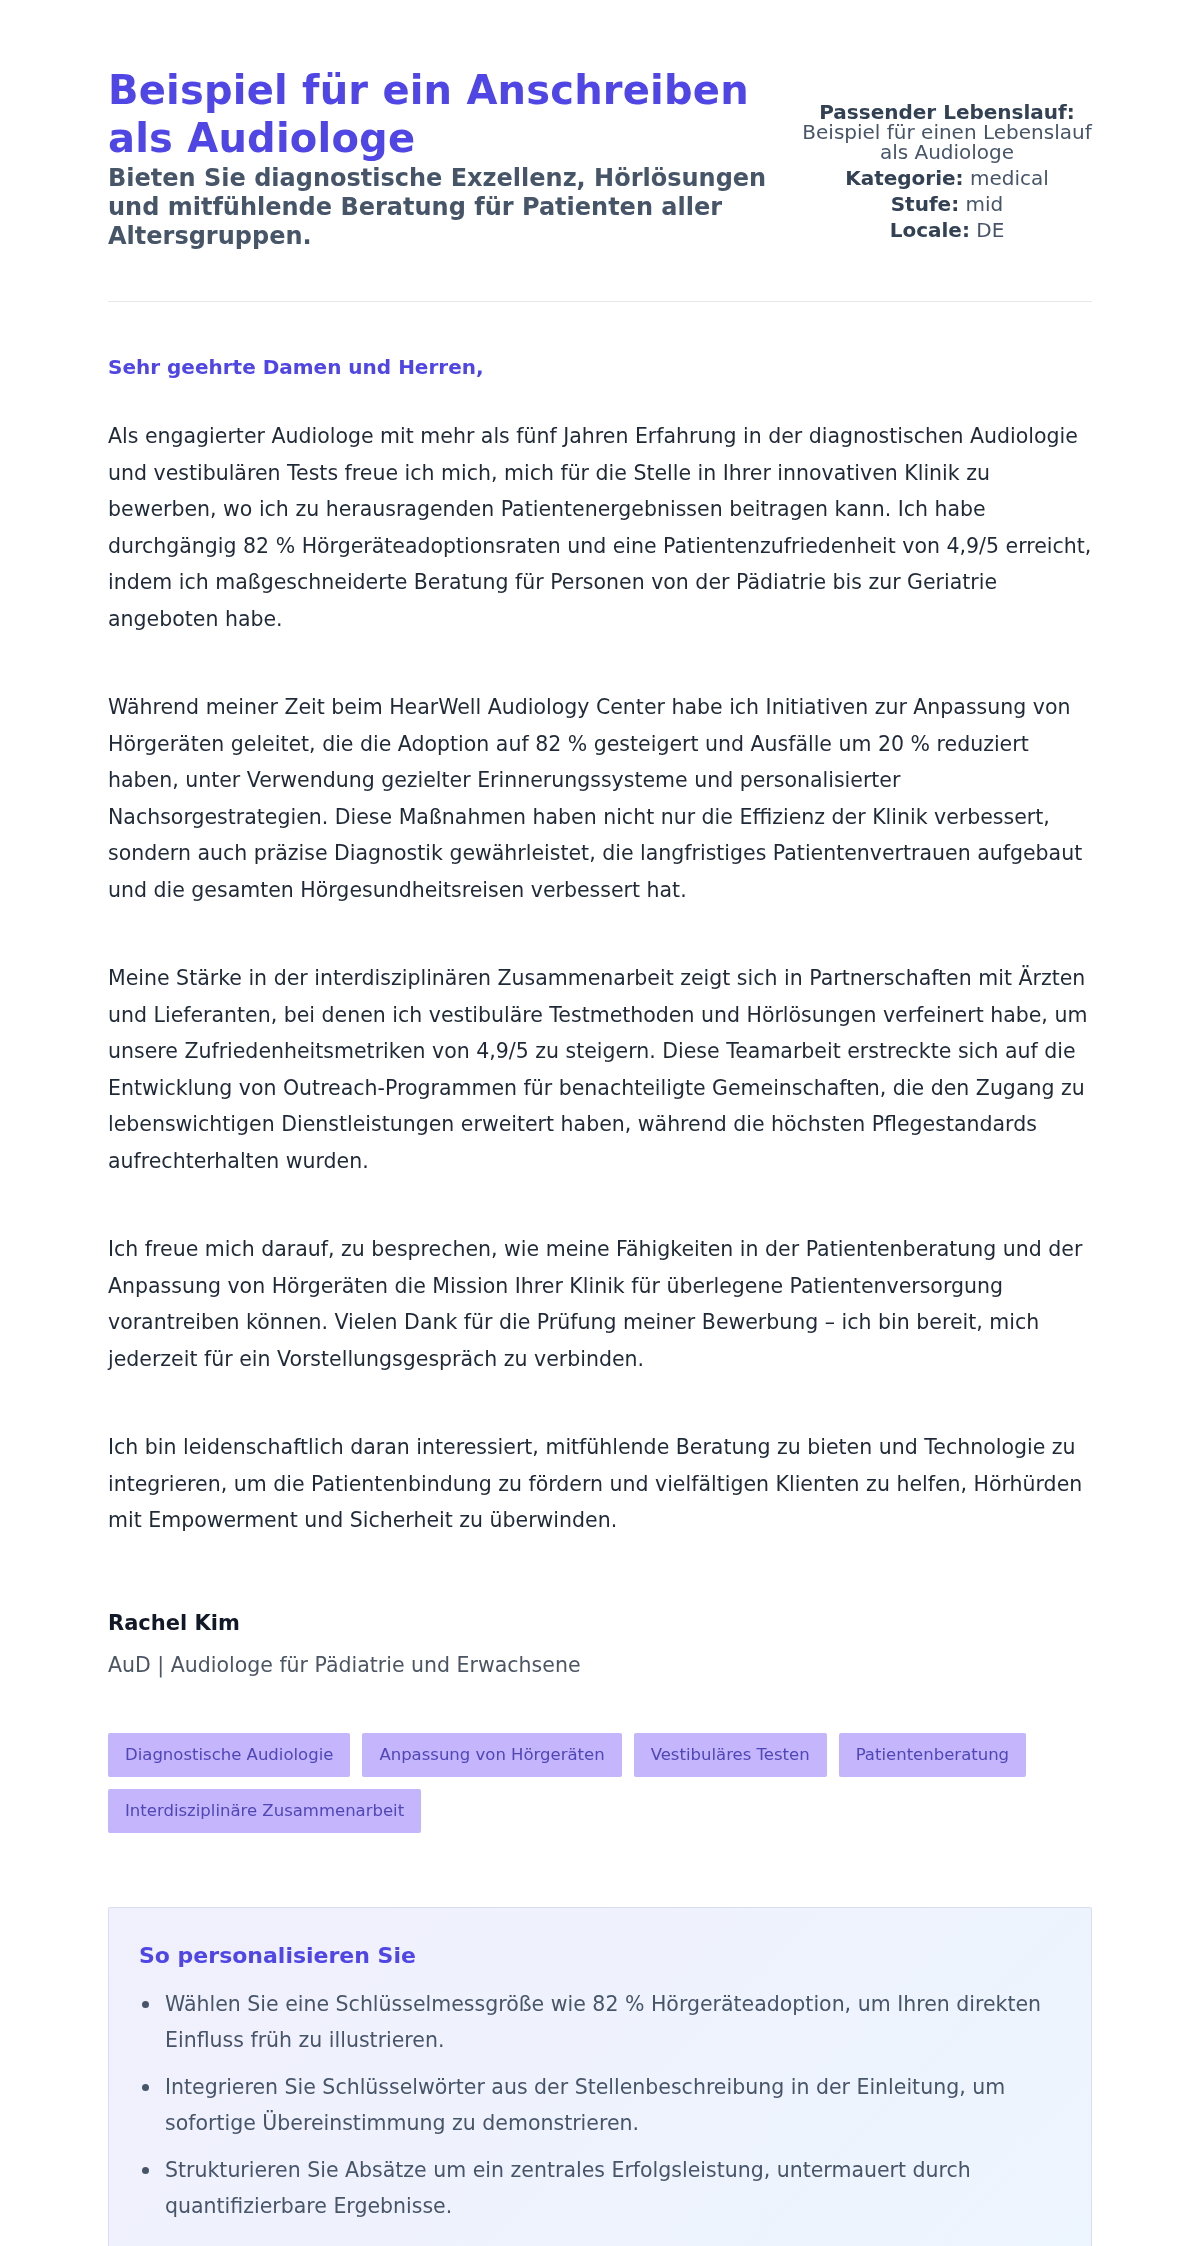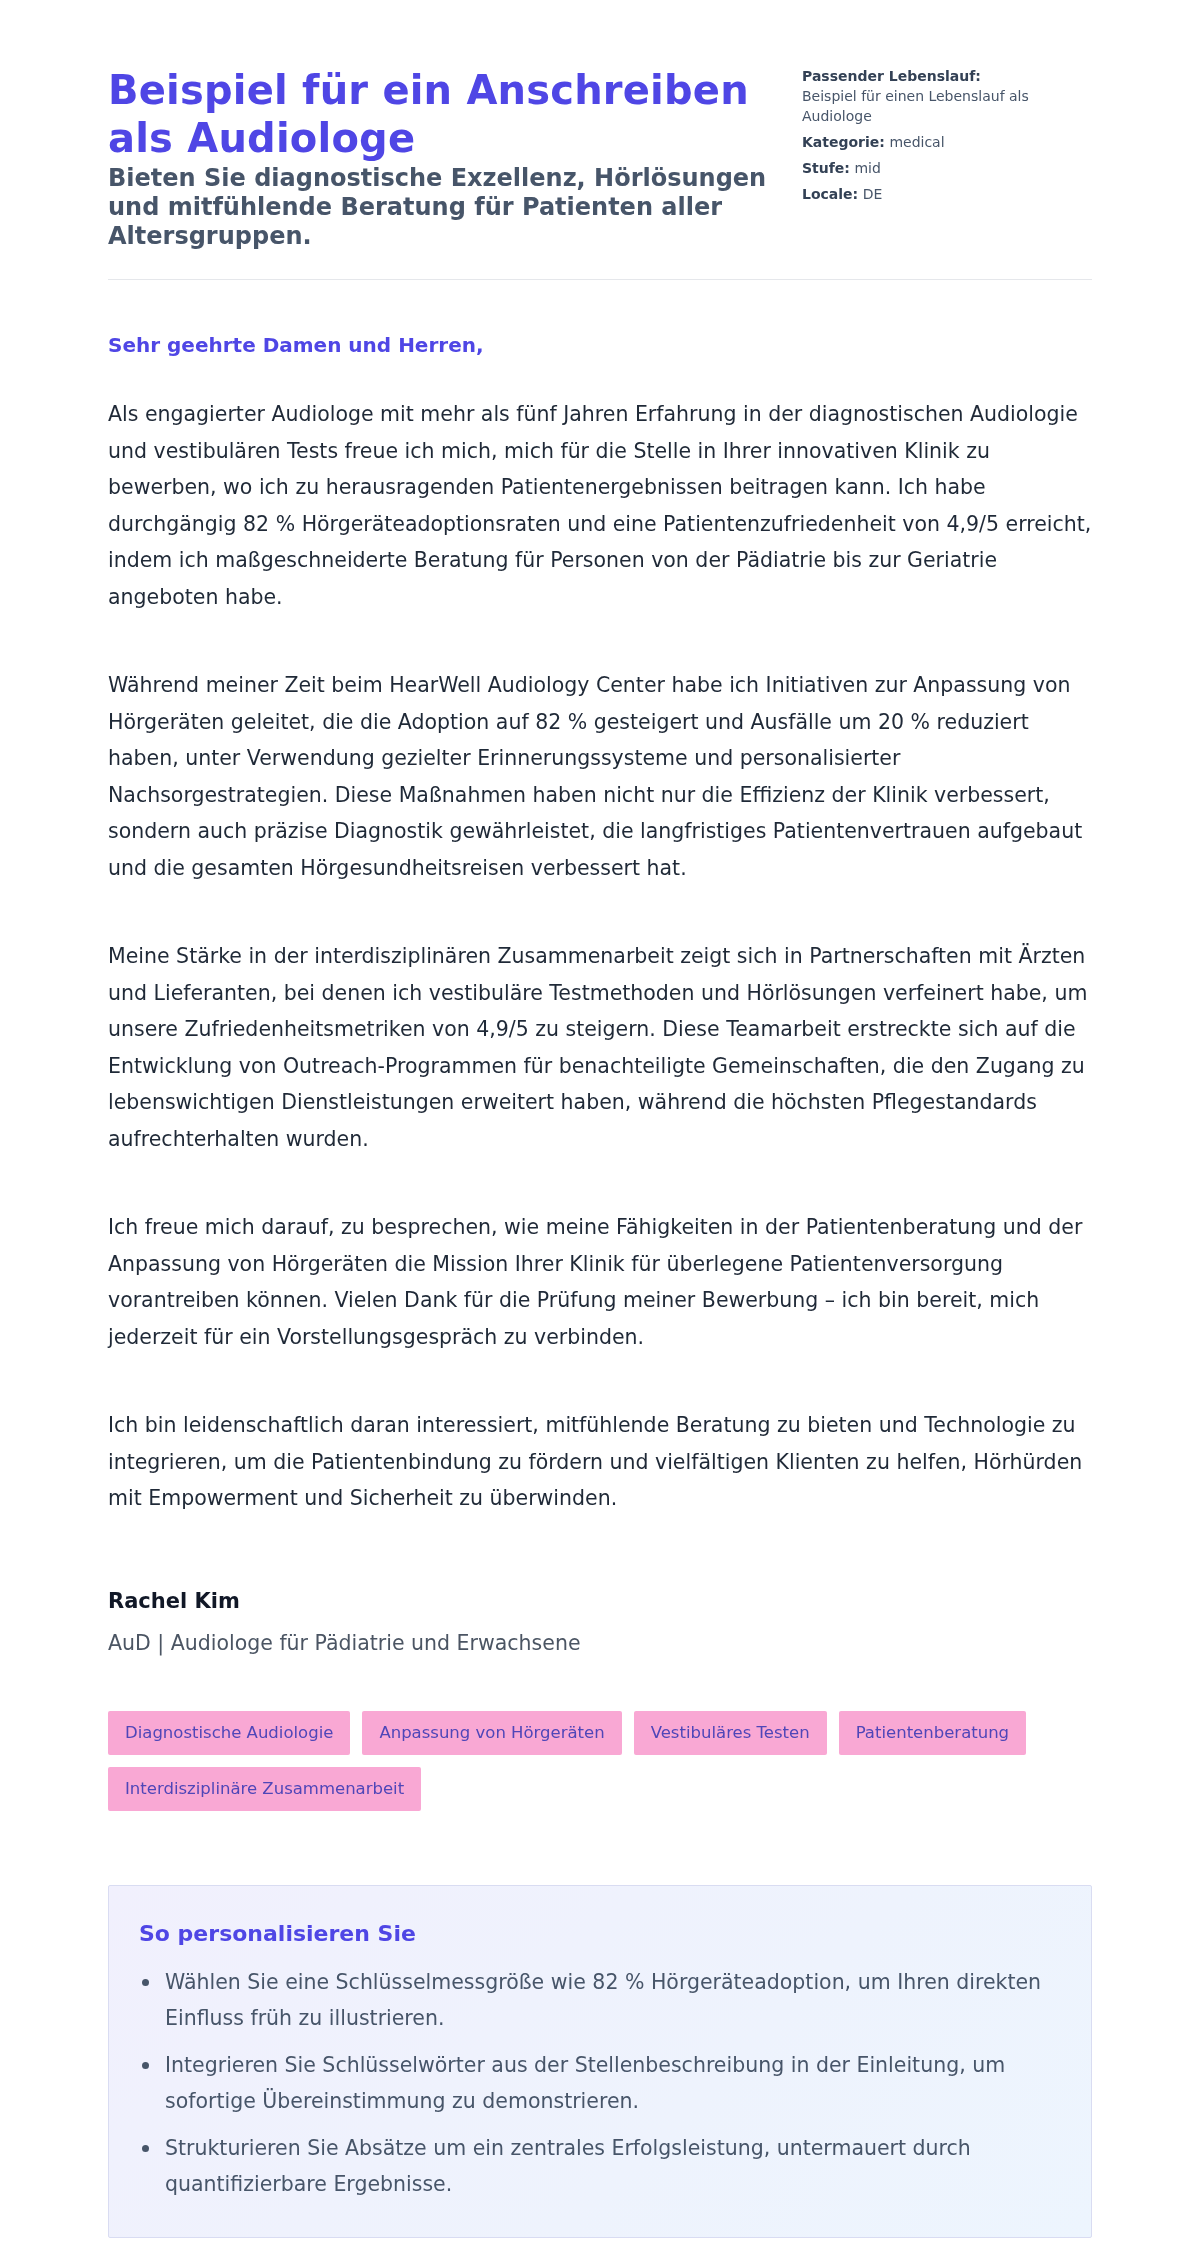--- a/index.html
+++ b/index.html
@@ -11,45 +11,46 @@
     }
     .page {
       width: 1200px;
       padding: 66px 108px 68px 108px;
     }
     
     .header {
       display: flex;
       justify-content: space-between;
       align-items: flex-start;
-      padding-bottom: 28px;
+      padding-bottom: 50px;
       border-bottom: 1px solid #e5e7eb;
     }
     .header-left { width: 690px; }
     .title {
       font-size: 40px;
       line-height: 48px;
       font-weight: 700;
       color: #4f46e5;
       letter-spacing: 0.2px;
     }
     .subtitle {
       font-size: 24px;
       line-height: 29px;
       font-weight: 700;
       color: #475569;
       margin-top: 2px;
     }
     .meta {
       width: 290px;
-      text-align: left;
-      font-size: 14px;
+      text-align: center;
+      font-size: 20px;
       line-height: 20px;
       color: #475569;
       padding-top: 0px;
+      margin-top: 36px;
     }
     .meta .row { margin-bottom: 6px; }
     .meta .row.first { margin-bottom: 6px; }
     .meta b { color: #334155; font-weight: 700; }
     .meta .resume-value { display: block; }
 
     
     .greeting {
       margin-top: 52px;
       font-size: 20px;
@@ -82,21 +83,21 @@
 
     
     .tags {
       margin-top: 54px;
       display: flex;
       flex-wrap: wrap;
       gap: 12px 12px;
       width: 960px;
     }
     .tag {
-      background: #f9a8d4;
+      background: #c4b5fd;
       color: #4f46b8;
       font-size: 16.5px;
       line-height: 20px;
       padding: 12px 17px 12px 17px;
       border-radius: 2px;
       cursor: pointer;
     }
 
     
     .callout {

